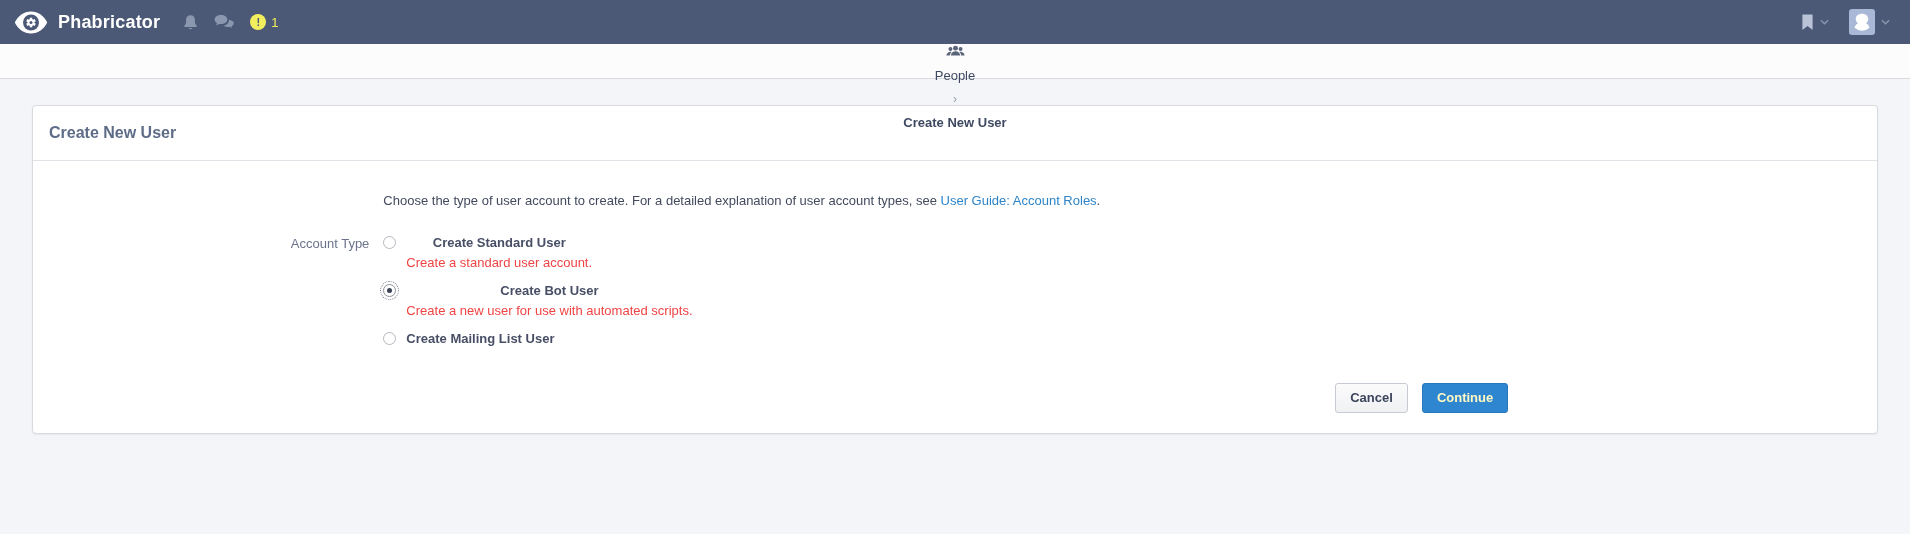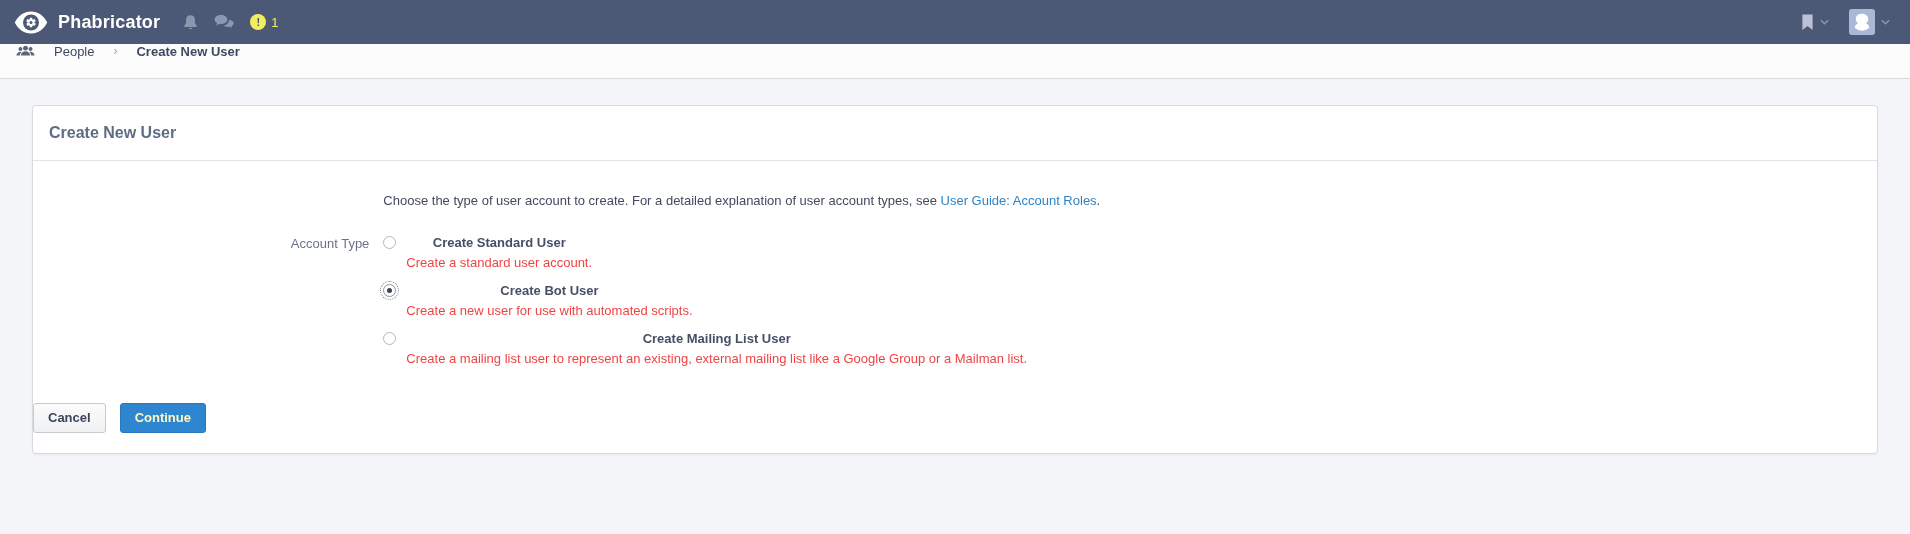--- a/index.html
+++ b/index.html
@@ -51,21 +51,21 @@
   }
   .search-input{
     flex:1;height:100%;border:none;outline:none;padding:0 8px;
     font-family:"Liberation Sans",sans-serif;font-size:13px;color:#464c5c;min-width:0;
   }
   .search-input::placeholder{color:#66718c;opacity:1;}
   .search-glass{color:#66718c;padding:0 9px;display:flex;cursor:pointer;}
   
   .crumbs{
     height:35px;background:#fcfcfd;border-bottom:1px solid #d8dade;
-    display:flex;align-items:flex-start;padding:0 16px;gap:19px;font-size:13px;
+    display:flex;align-items:center;padding:0 16px;gap:9px;font-size:13px;flex-direction:column;
   }
   .crumb-icon{color:#5b6479;display:flex;}
   .crumb-link{color:#3e4961;cursor:pointer;}
   .crumb-sep{color:#9aa1af;font-size:12px;}
   .crumb-current{color:#3e4961;font-weight:bold;}
   
   .content{padding:26px 32px 0;}
   .panel{
     background:#fff;border:1px solid #d7dade;border-radius:4px;
     box-shadow:0 1px 2px rgba(30,35,50,.06);
@@ -92,21 +92,21 @@
   }
   .radio.checked{border-color:#8e929a;}
   .radio.checked::after{
     content:'';position:absolute;left:3px;top:3px;right:3px;bottom:3px;
     border-radius:50%;background:#3a4254;
   }
   .radio.focused{outline:1px dotted #767b87;outline-offset:2px;}
   .option-label{font-size:13px;font-weight:bold;color:#474e65;line-height:16px;}
   .option-caption{font-size:13px;color:#ef4444;margin-top:4px;line-height:16px;}
   .submit-row{
-    display:flex;gap:14px;
+    display:flex;justify-content:flex-end;gap:14px;
     padding-right:20%;margin-top:24px;
   }
   .btn{
     font-family:"Liberation Sans",sans-serif;font-size:13px;font-weight:bold;
     padding:6px 14px;border-radius:3px;cursor:pointer;line-height:16px;
   }
   .btn-cancel{
     background:linear-gradient(#fbfbfc,#f0f1f3);
     border:1px solid #c6cbd2;color:#3c455c;
   }
@@ -226,21 +226,20 @@
             <span>
               <div class="option-label">Create Bot User</div>
               <div class="option-caption">Create a new user for use with automated scripts.</div>
             </span>
           </div>
 
           <div class="option">
             <span class="radio"></span>
             <span>
               <div class="option-label">Create Mailing List User</div>
-              <div class="option-caption">Create a mailing list user to represent an existing, external mailing list like a Google Group or a Mailman list.</div>
             </span>
           </div>
 
         </div>
       </div>
 
       <div class="submit-row">
         <button class="btn btn-cancel">Cancel</button>
         <button class="btn btn-continue">Continue</button>
       </div>

